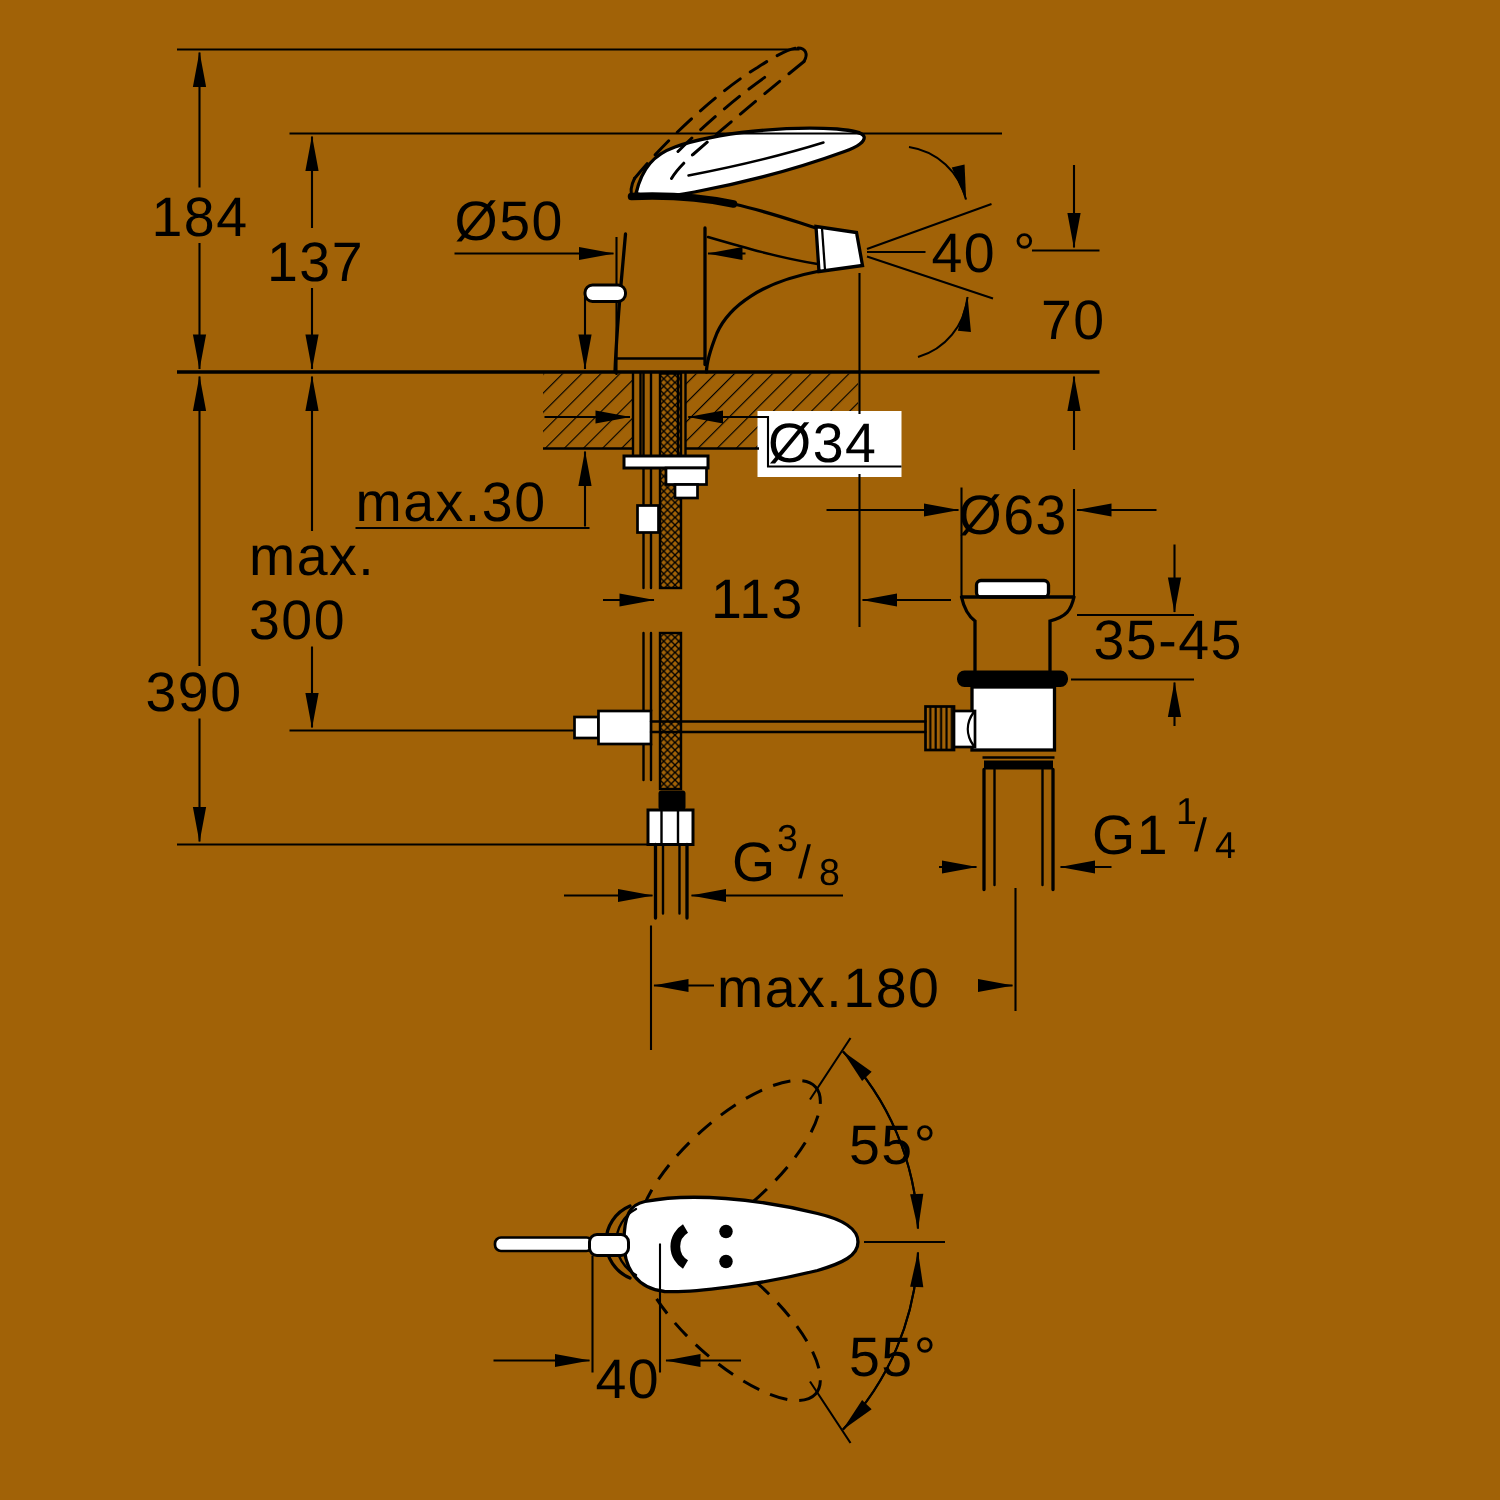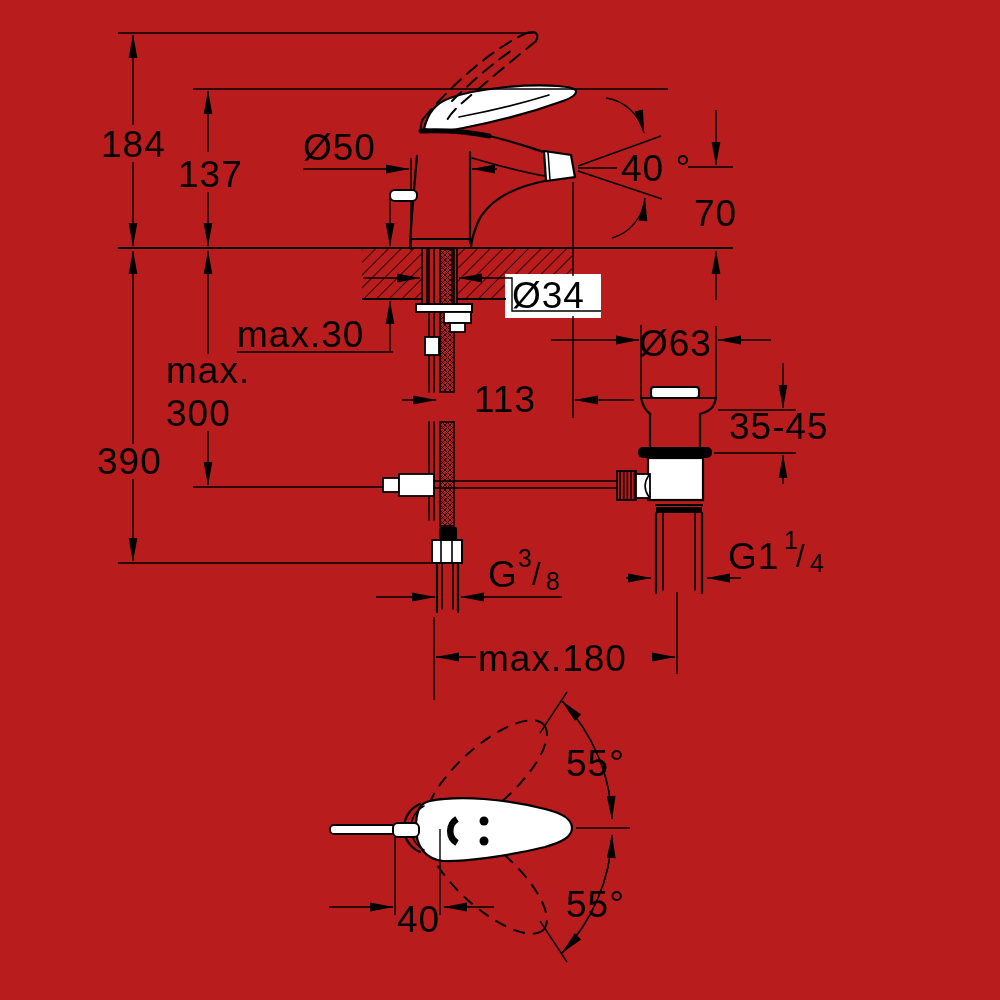--- a/index.html
+++ b/index.html
@@ -1,17 +1,17 @@
 <!DOCTYPE html>
 <html><head>
 <meta charset="utf-8">
 <style>
   html,body{margin:0;padding:0;background:#fff;}
   .canvas{
-    width:1000px;height:1000px;position:relative;background:#b91c1c;
+    width:1000px;height:1000px;position:relative;background:#a16207;
     font-family:"Liberation Sans", sans-serif;
   }
   svg{display:block;}
   text{
     font-family:"Liberation Sans", sans-serif;
     fill:#000;
     letter-spacing:1px;
   }
   .dim{font-size:37px;}
   .sup{font-size:25px;}

